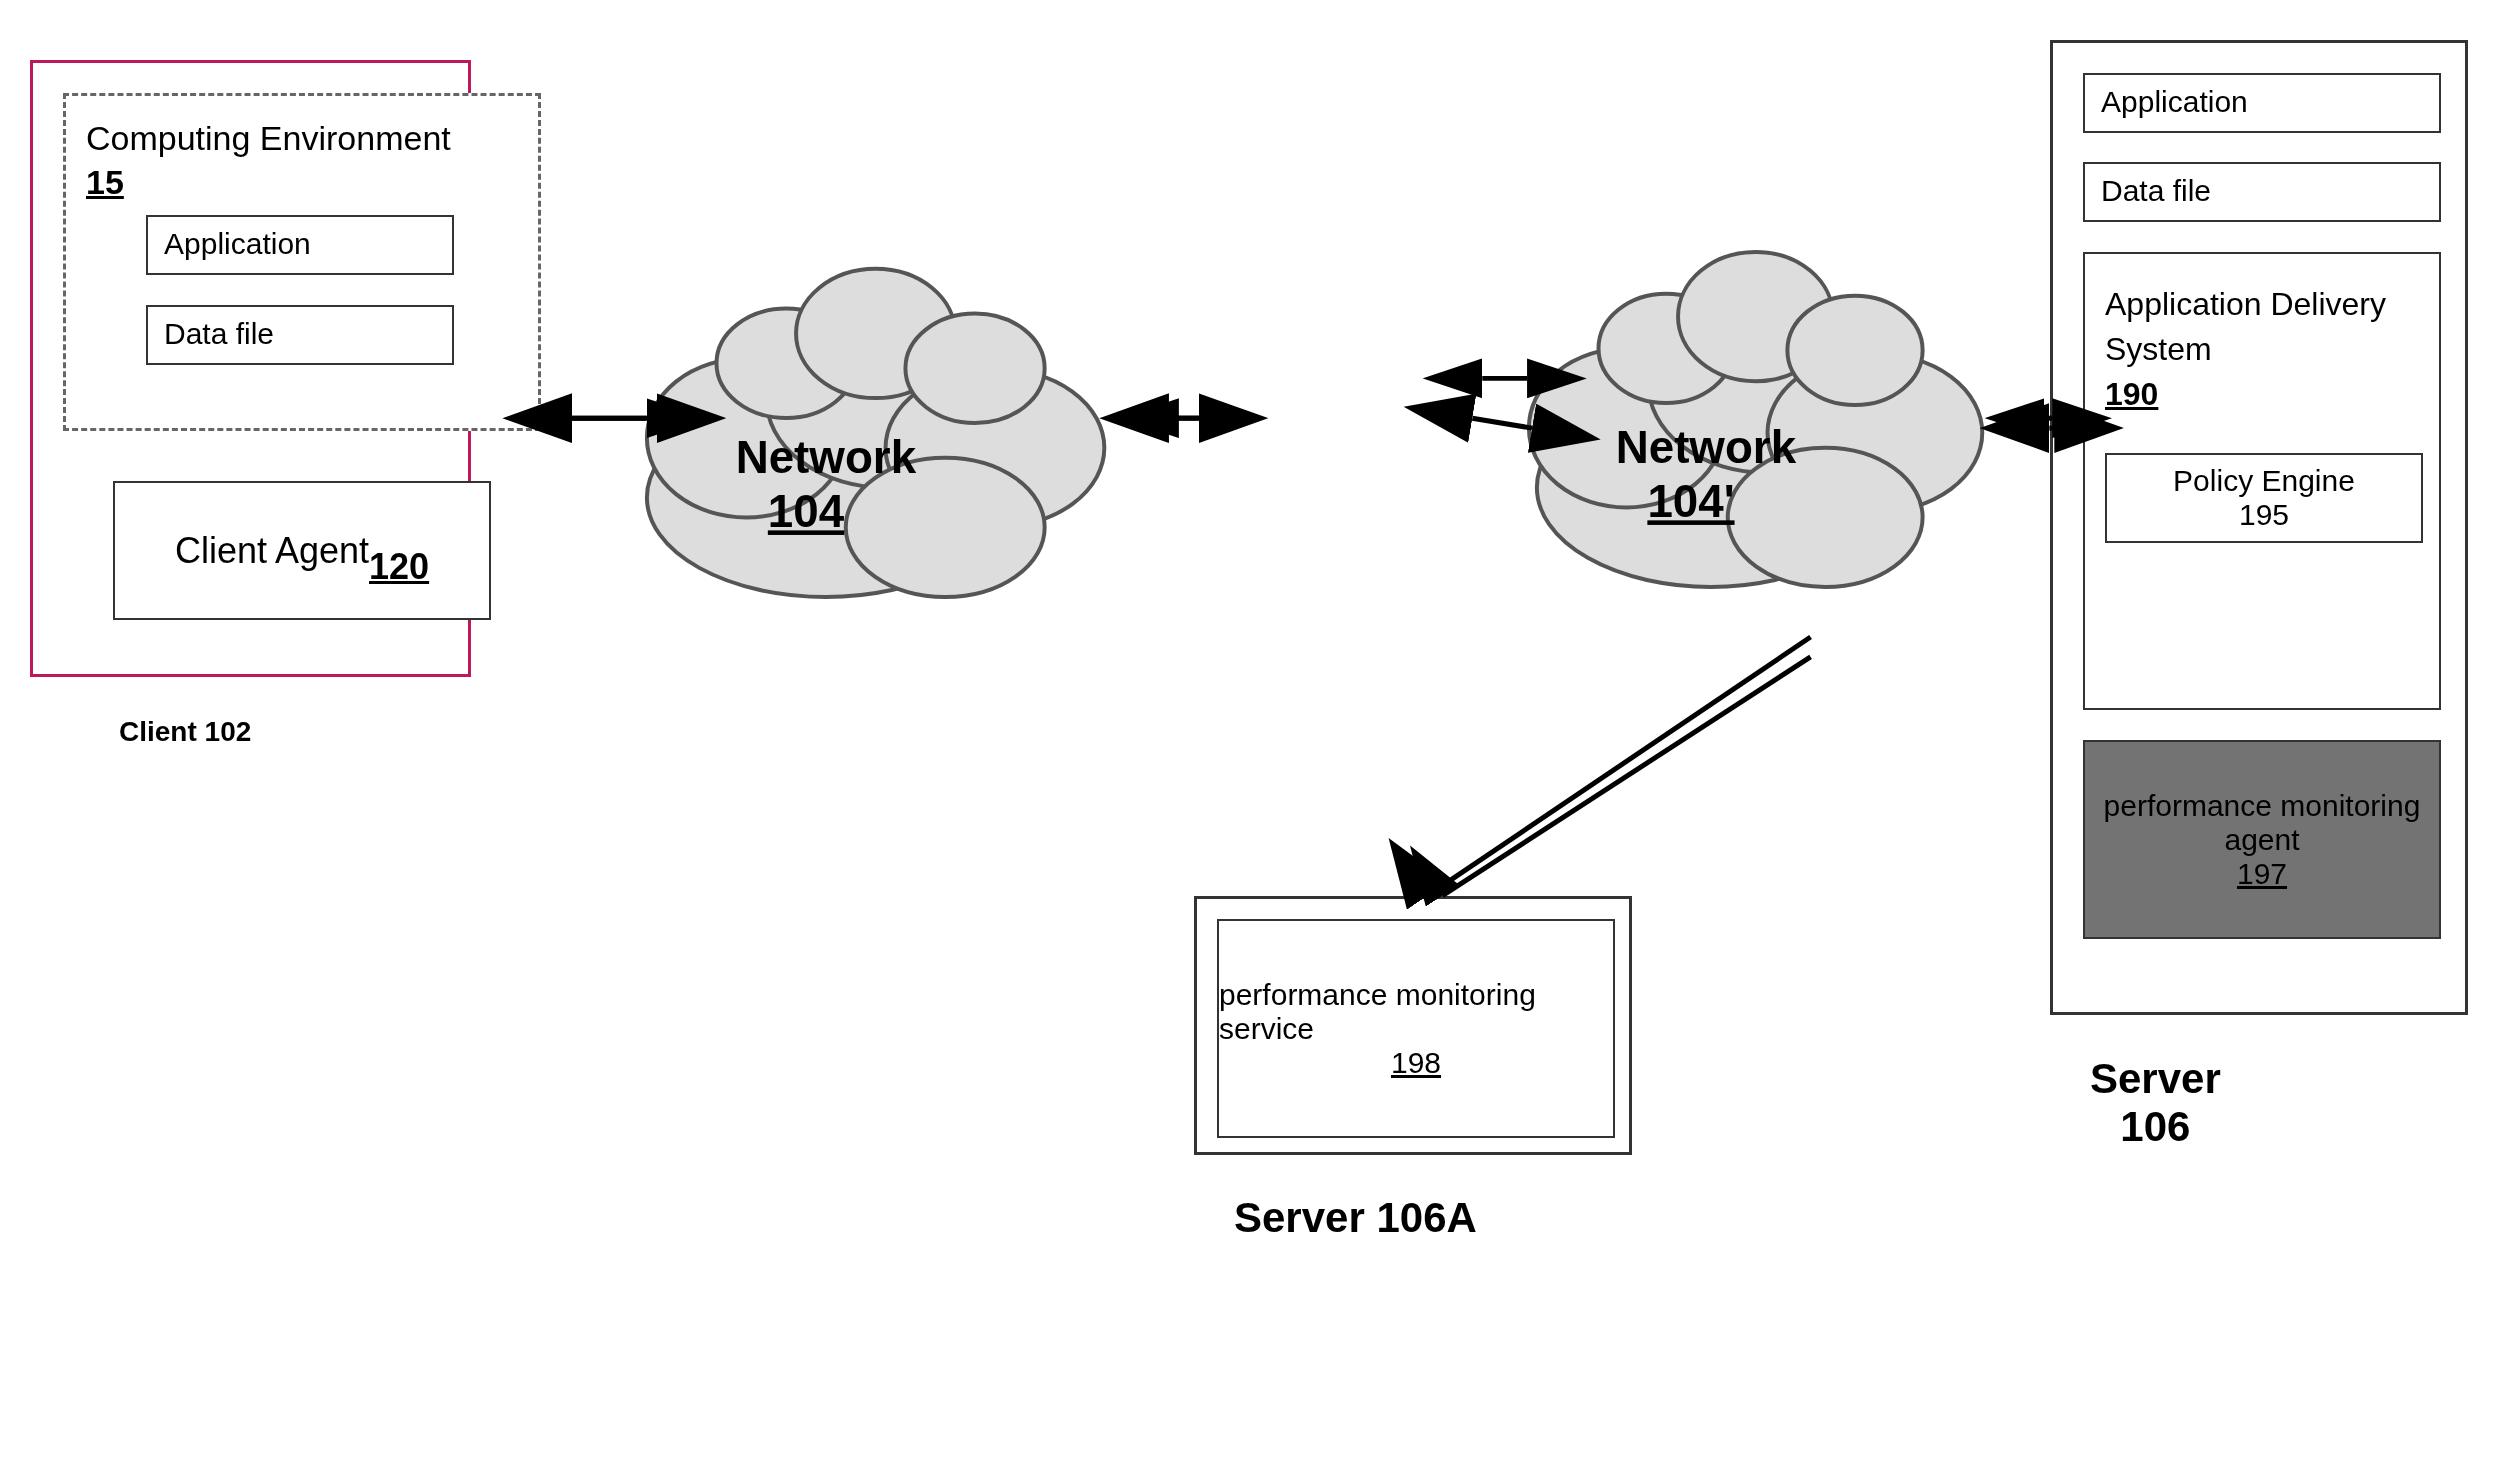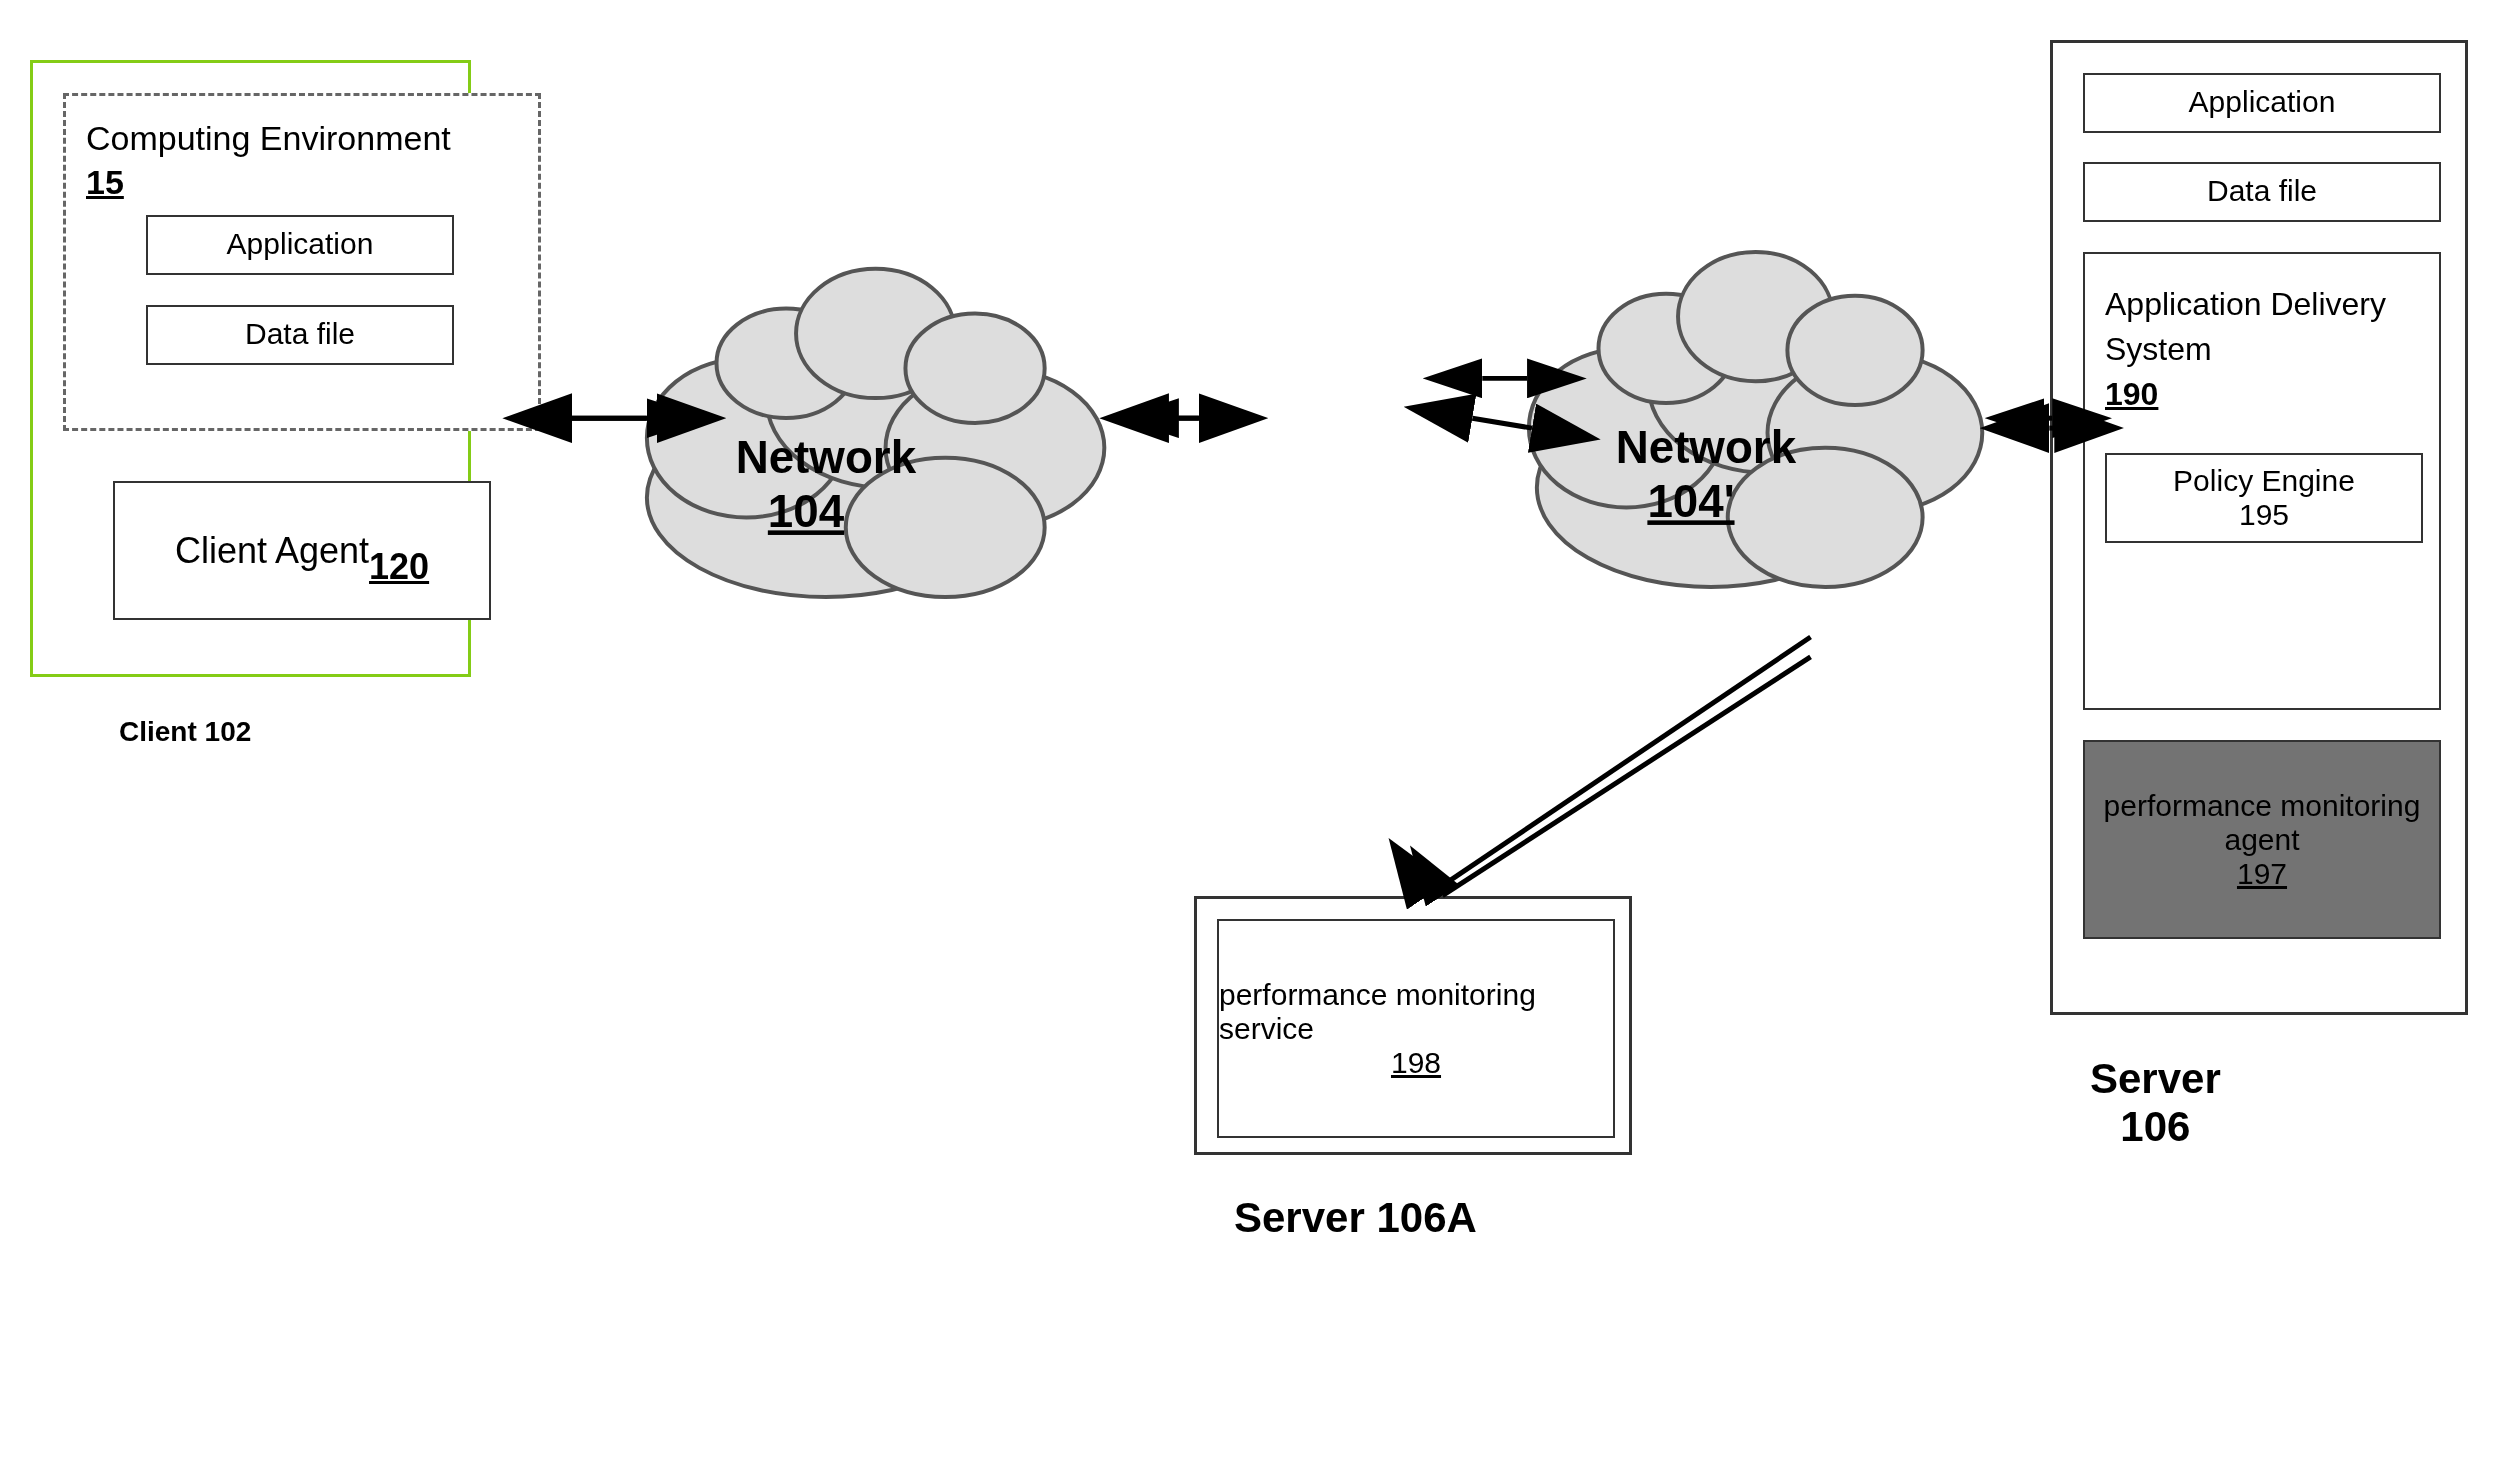--- a/index.html
+++ b/index.html
@@ -18,21 +18,21 @@
       width: 2494px;
       height: 1478px;
     }
 
     
     .client-outer-box {
       position: absolute;
       top: 60px; left: 30px;
       width: 441px;
       height: 617px;
-      border: 3px solid #84cc16;
+      border: 3px solid #be185d;
       background: #fff;
     }
 
     .computing-env-box {
       position: absolute;
       top: 30px; left: 30px;
       width: 478px;
       height: 338px;
       border: 3px dashed #666;
       background: #fff;
@@ -48,21 +48,20 @@
     }
 
     .comp-env-num {
       text-decoration: underline;
       font-weight: bold;
     }
 
     .inner-box {
       border: 2px solid #333;
       background: #fff;
-      text-align: center;
       font-size: 30px;
       padding: 10px 16px;
       position: absolute;
     }
 
     
     .app-box-client {
       top: 119px; left: 80px;
       width: 308px;
       height: 60px;

